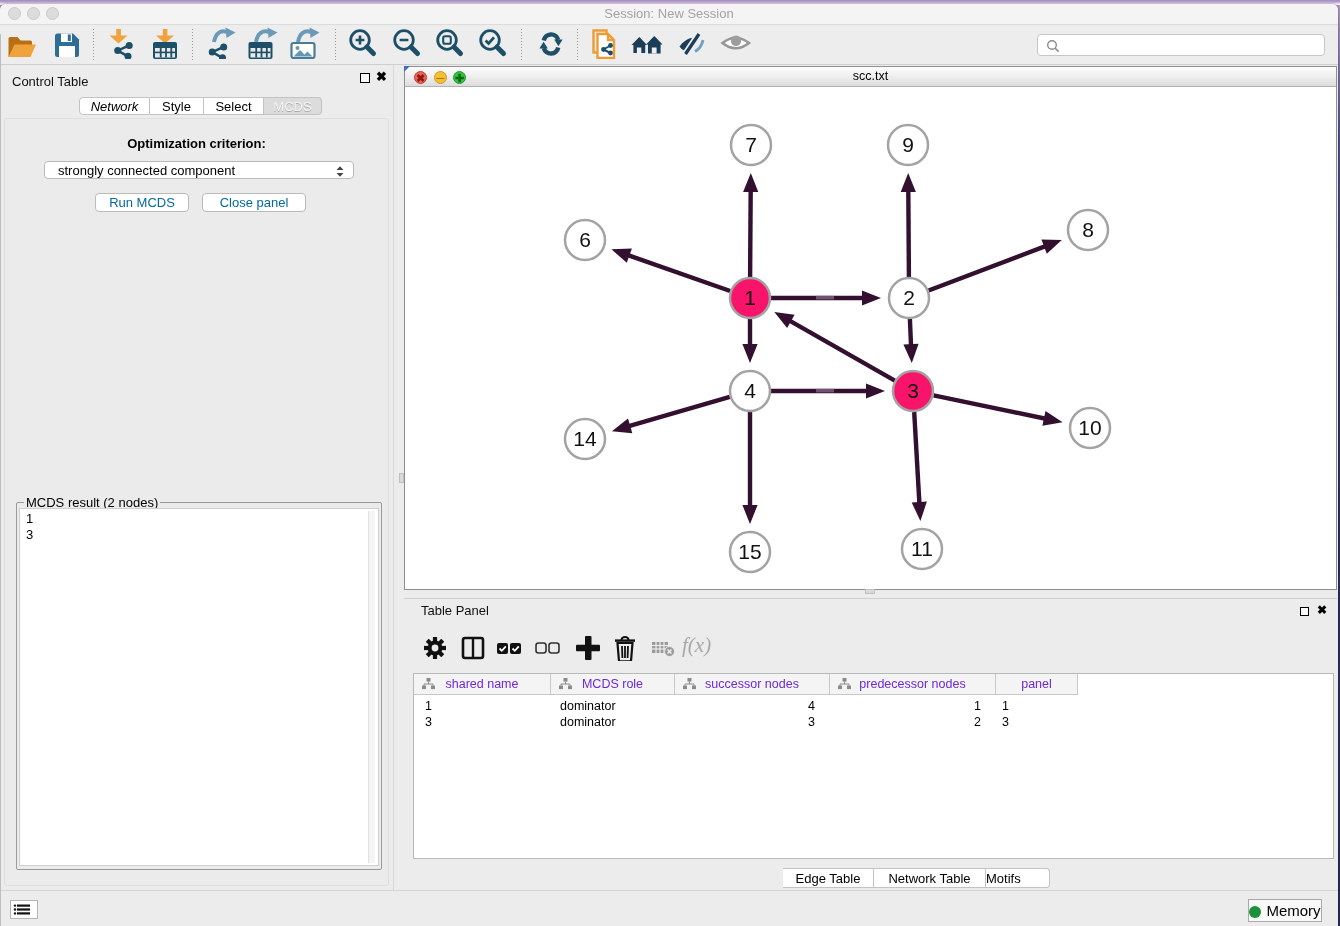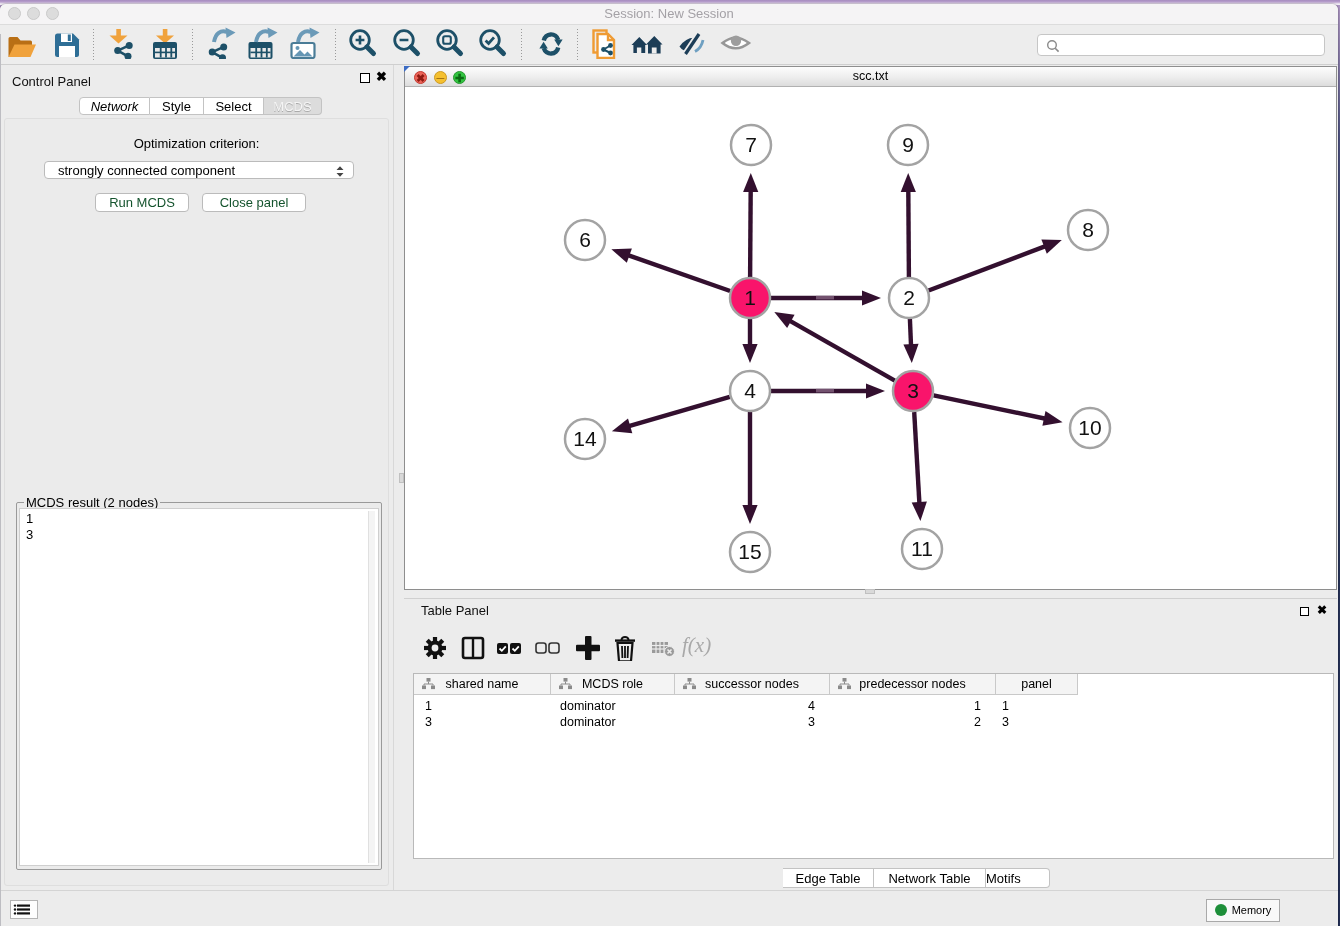--- a/index.html
+++ b/index.html
@@ -18,48 +18,48 @@
 #searchbox { left:1037px; top:9px; width:288px; height:22px; background:#fff; border:1px solid #c6c6c6; border-radius:4px; }
 
 #cpanel { left:0; top:61px; width:394px; height:829px; background:#ececec; border-right:1px solid #d8d8d8; }
 #cphead { left:12px; top:9px; font-size:13px; color:#111; }
 .tabrow { position:absolute; display:flex; }
 .tab { height:18px; font-size:13px; line-height:17px; padding:0 13px; background:#fff; border:1px solid #c3c3c3; border-left:none; color:#000; text-align:center; }
 .tab.first { border-left:1px solid #c3c3c3; border-radius:4px 0 0 4px;font-style:italic; }
 .tab.last { border-radius:0 4px 4px 0; }
 .tab.sel { background:#dcdcdc; color:#f5f5f5; text-shadow:0 1px 0 #aaa; border-color:#c3c3c3; }
 #cpbody { left:4px; top:53px; width:385px; height:768px; background:#ebebeb; border:1px solid #dedede; border-radius:3px; }
-#optlabel { width:100%; text-align:center; top:17px; font-size:13px; color:#000; }
+#optlabel { width:100%; text-align:center; top:17px; font-size:13px; color:#000;font-weight:bold; }
 #dropdown { left:39px; top:42px; width:310px; height:18px; background:#fff; border:1px solid #bbb; border-radius:4px; font-size:13px; line-height:17px; padding-left:13px; color:#000; }
-.btn { position:absolute; height:19px; background:#fff; border:1px solid #bbb; border-radius:4px; font-size:13px; line-height:17px; text-align:center; color:#14532d; }
+.btn { position:absolute; height:19px; background:#fff; border:1px solid #bbb; border-radius:4px; font-size:13px; line-height:17px; text-align:center; color:#0369a1; }
 #fieldset { left:11px; top:383px; width:366px; height:368px; border:1px solid #9a9a9a; border-radius:2px; }
 #fslegend { left:7px; top:-8px; background:#ebebeb; padding:0 2px; font-size:13px; color:#000; }
 #fstext { left:2px; top:5px; width:360px; height:358px; background:#fff; border:1px solid #cfcfcf; font-size:13px; color:#000; padding:2px 0 0 6px; line-height:16px; }
 #fsscroll { right:3px; top:2px; width:7px; height:352px; background:#f4f4f4; border-left:1px solid #e0e0e0; }
 
 #netwin { left:404px; top:62px; width:933px; height:524px; border:1px solid #8e8e8e; background:#fff; }
 #nettitle { left:0; top:0; width:100%; height:20px; background:linear-gradient(#fdfdfd,#ededed 55%,#dcdcdc); border-bottom:1px solid #b1b1b1; }
 #nettitle .txt { width:100%; text-align:center; font-size:12.5px; line-height:19px; color:#000; }
 .wbtn { position:absolute; top:4px; width:13px; height:13px; border-radius:50%; font-size:11px; line-height:13px; text-align:center; font-weight:bold; }
 #corner { left:-1px; top:-1px; width:0; height:0; border-top:6px solid #3c6cc4; border-right:6px solid transparent; }
 
 #tpanel { left:404px; top:594px; width:933px; height:292px; background:#ececec; border-top:1px solid #d0d0d0; }
 #tphead { left:17px; top:4px; font-size:13px; color:#111; }
 #ttoolbar { left:10px; top:24px; width:913px; height:40px; }
 #tablebox { left:9px; top:74px; width:921px; height:186px; background:#fff; border:1px solid #b9b9b9; }
-.th { position:absolute; top:0; height:21px; background:#f4f4f4; border-right:1px solid #c9c9c9; border-bottom:1px solid #c9c9c9; font-size:12.5px; text-align:center; line-height:20px; color:#000000; }
+.th { position:absolute; top:0; height:21px; background:#f4f4f4; border-right:1px solid #c9c9c9; border-bottom:1px solid #c9c9c9; font-size:12.5px; text-align:center; line-height:20px; color:#6d28d9; }
 .trow { position:absolute; left:0; width:921px; height:16px; font-size:12.5px; color:#000; }
 .tc { position:absolute; top:0; height:16px; line-height:16px; }
 
 #btabs { position:absolute; display:flex; left:289px; top:269px; }
 .btab { height:20px; font-size:13px; line-height:19px; padding:0 14px; background:#fff; border:1px solid #c3c3c3; border-left:none; color:#000; }
 
 #statusbar { left:0; top:886px; width:1338px; height:36px; background:#ececec; border-top:1px solid #d4d4d4; }
 #listbtn { left:10px; top:9px; width:28px; height:19px; background:#fdfdfd; border:1px solid #b4b4b4; }
-#membtn { left:1206px; top:8px; width:74px; height:23px; background:#f9f9f9; border:1px solid #a9a9a9; font-size:11px; line-height:21px; text-align:center; color:#000; }
+#membtn { left:1248px; top:8px; width:74px; height:23px; background:#f9f9f9; border:1px solid #a9a9a9; font-size:15px; line-height:21px; text-align:center; color:#000; }
 </style>
 </head>
 <body>
 <div id="deskTop" class="abs"></div>
 <div id="win" class="abs">
   <div id="titlebar" class="abs">
     <div class="tl" style="left:8px;"></div>
     <div class="tl" style="left:27px;"></div>
     <div class="tl" style="left:46px;"></div>
     <div id="title">Session: New Session</div>
@@ -216,21 +216,21 @@
       <div class="sep" style="left:577px;"></div>
       <div id="searchbox" class="abs">
         <svg class="abs" style="left:8px;top:4px;" width="14" height="14" viewBox="0 0 14 14">
           <circle cx="6" cy="6" r="4.3" stroke="#8a8a8a" stroke-width="1.4" fill="none"></circle>
           <line x1="9.2" y1="9.2" x2="12.6" y2="12.6" stroke="#8a8a8a" stroke-width="1.6"></line>
         </svg>
       </div>
   </div>
 
   <div id="cpanel" class="abs">
-    <div id="cphead" class="abs">Control Panel</div>
+    <div id="cphead" class="abs">Control Table</div>
     <div class="abs" style="left:360px;top:8px;width:10px;height:10px;border:1.5px solid #000;background:#fff;"></div>
     <div class="abs" style="left:376px;top:4px;font-size:13px;font-weight:bold;color:#000;">✖</div>
     <div class="tabrow" style="left:79px;top:32px;">
       <div class="tab first" style="width:71px;padding:0;">Network</div>
       <div class="tab" style="width:54px;padding:0;">Style</div>
       <div class="tab" style="width:60px;padding:0;">Select</div>
       <div class="tab last sel" style="width:58px;padding:0;">MCDS</div>
     </div>
     <div id="cpbody" class="abs">
       <div id="optlabel" class="abs">Optimization criterion:</div>

